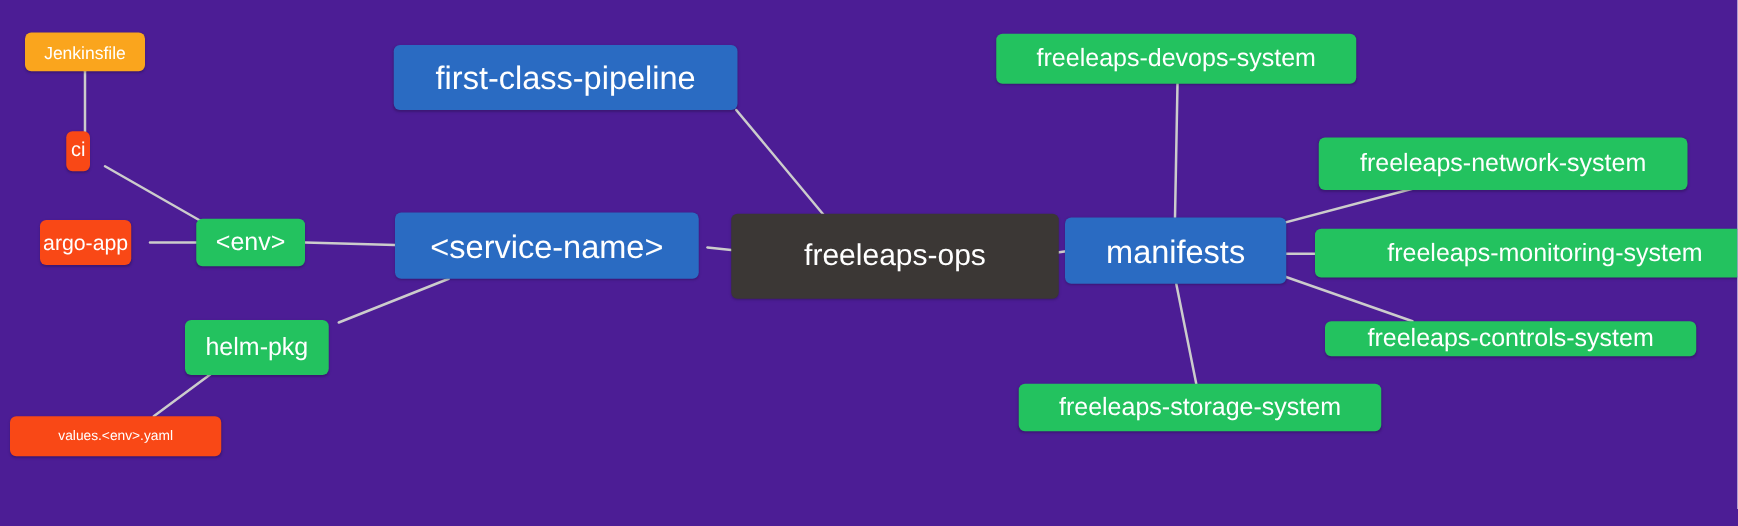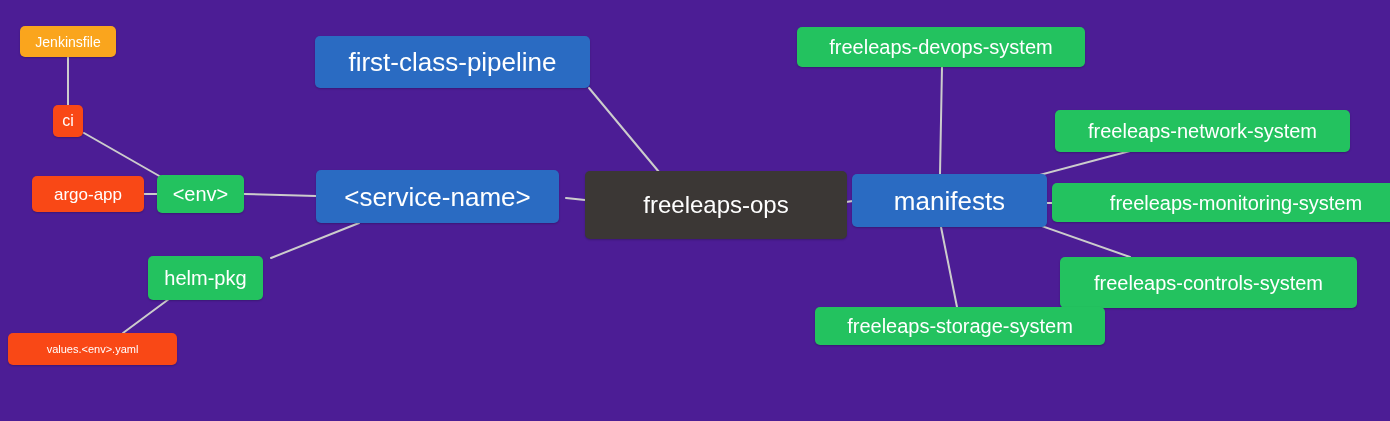--- a/index.html
+++ b/index.html
@@ -59,55 +59,55 @@
       <line x1="940" y1="174" x2="942" y2="67" stroke="#cccccc" stroke-width="2" stroke-linecap="round"></line>
       <line x1="1013" y1="182" x2="1130" y2="151" stroke="#cccccc" stroke-width="2" stroke-linecap="round"></line>
       <line x1="1013" y1="203" x2="1052" y2="203" stroke="#cccccc" stroke-width="2" stroke-linecap="round"></line>
       <line x1="1013" y1="216" x2="1130" y2="257" stroke="#cccccc" stroke-width="2" stroke-linecap="round"></line>
       <line x1="941" y1="227" x2="957" y2="307" stroke="#cccccc" stroke-width="2" stroke-linecap="round"></line>
     </svg>
 
 <div class="node" style="left: 20px; top: 26px; width: 96px; height: 31px; font-size: 14px; background: rgb(250, 165, 29); color: rgb(255, 255, 255);">
       <span>Jenkinsfile</span>
     </div>
-    <div class="node" style="left: 53px; top: 105px; width: 30px; height: 32px; font-size: 16px; background: rgb(249, 72, 22); color: rgb(255, 255, 255);">
+    <div class="node" style="left: 53px; top: 105px; width: 19px; height: 32px; font-size: 16px; background: rgb(249, 72, 22); color: rgb(255, 255, 255);">
       <span>ci</span>
     </div>
-    <div class="node" style="left: 32px; top: 176px; width: 112px; height: 36px; font-size: 17px; background: rgb(249, 72, 22); color: rgb(255, 255, 255);">
+    <div class="node" style="left: 32px; top: 176px; width: 73px; height: 36px; font-size: 17px; background: rgb(249, 72, 22); color: rgb(255, 255, 255);">
       <span>argo-app</span>
     </div>
     <div class="node" style="left: 157px; top: 175px; width: 87px; height: 38px; font-size: 20px; background: rgb(35, 194, 95); color: rgb(255, 255, 255); text-align: center;">
       <span>&lt;env&gt;</span>
     </div>
     <div class="node" style="left: 148px; top: 256px; width: 115px; height: 44px; font-size: 20px; background: rgb(35, 194, 95); color: rgb(255, 255, 255);">
       <span>helm-pkg</span>
     </div>
     <div class="node" style="left: 8px; top: 333px; width: 169px; height: 32px; font-size: 11px; background: rgb(249, 72, 22); color: rgb(255, 255, 255);">
       <span>values.&lt;env&gt;.yaml</span>
     </div>
     <div class="node" style="left: 315px; top: 36px; width: 275px; height: 52px; font-size: 26px; background: rgb(42, 107, 194); color: rgb(255, 255, 255);">
       <span>first-class-pipeline</span>
     </div>
     <div class="node" style="left: 316px; top: 170px; width: 243px; height: 53px; font-size: 26px; background: rgb(42, 107, 194); color: rgb(255, 255, 255);">
       <span>&lt;service-name&gt;</span>
     </div>
     <div class="node" style="left: 585px; top: 171px; width: 262px; height: 68px; font-size: 24px; background: rgb(59, 55, 53); color: rgb(255, 255, 255);">
       <span>freeleaps-ops</span>
     </div>
-    <div class="node" style="left: 852px; top: 174px; width: 195px; height: 53px; font-size: 26px; background: rgb(42, 107, 194); color: rgb(255, 255, 255);">
+    <div class="node" style="left: 852px; top: 174px; width: 177px; height: 53px; font-size: 26px; background: rgb(42, 107, 194); color: rgb(255, 255, 255);">
       <span>manifests</span>
     </div>
     <div class="node" style="left: 1055px; top: 110px; width: 295px; height: 42px; font-size: 20px; background: rgb(35, 194, 95); color: rgb(255, 255, 255);">
       <span>freeleaps-network-system</span>
     </div>
     <div class="node" style="left: 797px; top: 27px; width: 288px; height: 40px; font-size: 20px; background: rgb(35, 194, 95); color: rgb(255, 255, 255);">
       <span>freeleaps-devops-system</span>
     </div>
     <div class="node" style="left: 1052px; top: 183px; width: 368px; height: 39px; font-size: 20px; background: rgb(35, 194, 95); color: rgb(255, 255, 255);">
       <span>freeleaps-monitoring-system</span>
     </div>
-    <div class="node" style="left: 1060px; top: 257px; width: 297px; height: 51px; font-size: 20px; background: rgb(35, 194, 95); color: rgb(255, 255, 255);">
+    <div class="node" style="left: 1060px; top: 257px; width: 297px; height: 28px; font-size: 20px; background: rgb(35, 194, 95); color: rgb(255, 255, 255);">
       <span>freeleaps-controls-system</span>
     </div>
     <div class="node" style="left: 815px; top: 307px; width: 290px; height: 38px; font-size: 20px; background: rgb(35, 194, 95); color: rgb(255, 255, 255);">
       <span>freeleaps-storage-system</span>
     </div>
   </div>
 
 </body></html>

